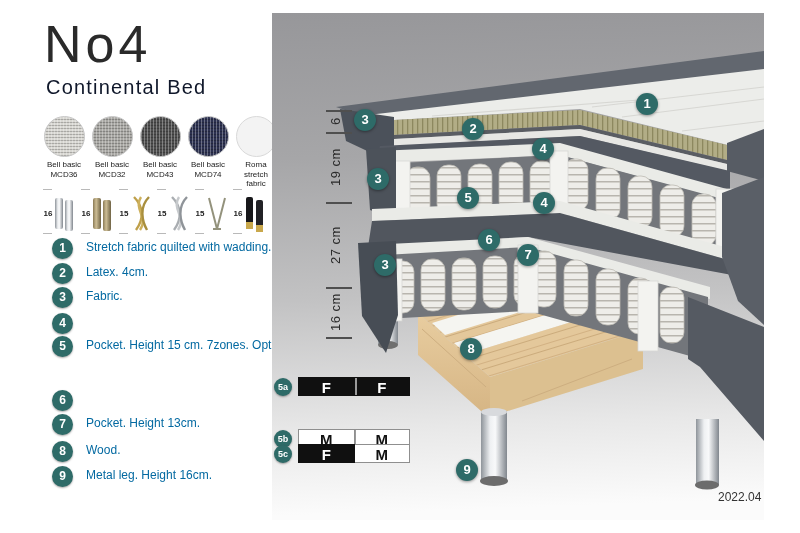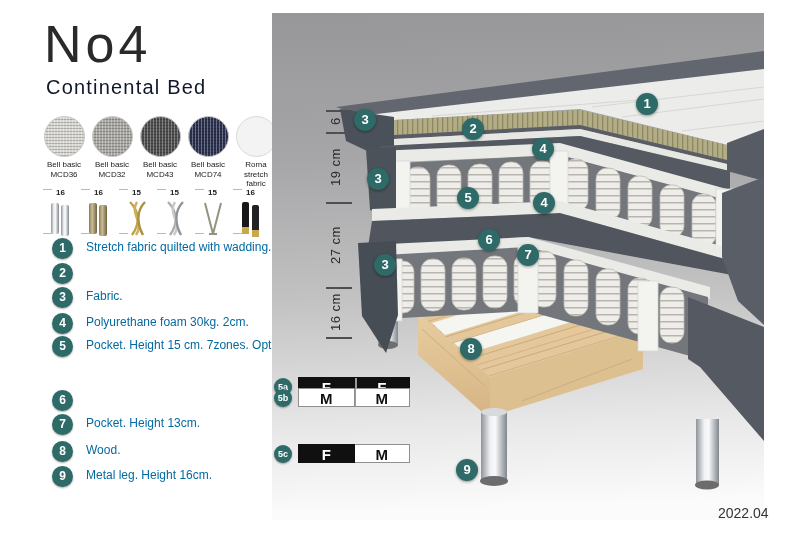--- a/index.html
+++ b/index.html
@@ -23,21 +23,21 @@
   .swatch-circle{
     width:39px;height:39px;border-radius:50%;margin:0 auto;
     border:1px solid #c9c9c9;
     background-image:
       repeating-linear-gradient(90deg, rgba(255,255,255,.30) 0 1px, rgba(0,0,0,0) 1px 3px),
       repeating-linear-gradient(0deg, rgba(0,0,0,.22) 0 1px, rgba(0,0,0,0) 1px 3px);
   }
   .swatch-circle.plain{background-image:none;border-color:#d9d9d9;}
   .swatch-label{margin-top:3px;font-size:8px;line-height:1.2;color:#222;}
   .legs-row{position:absolute;left:42px;top:186px;display:flex;gap:1px;}
-  .leg-cell{position:relative;width:37px;height:54px;display:flex;align-items:center;justify-content:center;gap:1px;flex-direction:column;}
+  .leg-cell{position:relative;width:37px;height:54px;display:flex;align-items:center;justify-content:center;gap:1px;}
   .leg-cell::before{content:"";position:absolute;top:3px;left:1px;width:9px;border-top:1px solid #b9b9b9;}
   .leg-cell::after{content:"";position:absolute;bottom:6px;left:1px;width:9px;border-top:1px solid #b9b9b9;}
   .leg-num{font-size:8px;font-weight:bold;color:#222;}
   .feature{position:absolute;left:52px;display:flex;gap:13px;}
   .badge{
     width:21px;height:21px;border-radius:50%;flex:0 0 21px;
     background:#2E6B68;color:#fff;font-size:12px;font-weight:bold;
     text-align:center;line-height:21px;
     box-shadow:0 1px 2px rgba(0,0,0,.35);
   }
@@ -68,21 +68,21 @@
   }
   .firm-bar{display:flex;width:112px;height:19px;}
   .firm-cell{
     flex:1;text-align:center;font-size:15px;font-weight:600;line-height:19px;
   }
   .firm-cell.dark{background:#101010;color:#fff;border:1px solid #101010;}
   .firm-cell.light{background:#fff;color:#111;border:1px solid #8f8f8f;}
   .firm-cell + .firm-cell{border-left-width:0;}
   .firm-cell.dark + .firm-cell.dark{box-shadow:inset 2px 0 0 #9a9a9a;}
   .firm-cell.light + .firm-cell.light{box-shadow:inset 1px 0 0 #9a9a9a;}
-  .version{position:absolute;left:446px;top:492px;font-size:14px;color:#333;}
+  .version{position:absolute;left:446px;top:477px;font-size:12px;color:#333;}
 </style>
 </head>
 <body>
 
 <svg width="0" height="0" style="position:absolute">
   <defs>
     <linearGradient id="gradSilver" x1="0" y1="0" x2="1" y2="0">
       <stop offset="0" stop-color="#8e949a"></stop>
         <stop offset=".35" stop-color="#eef0f2"></stop>
       <stop offset=".55" stop-color="#f8f9fa"></stop>
@@ -187,28 +187,28 @@
     </svg>
   </div>
 </div>
 
 <div class="feature" style="top:238px">
   <div class="badge">1</div>
   <div class="feature-text">Stretch fabric quilted with wadding.</div>
 </div>
 <div class="feature" style="top:263px">
   <div class="badge">2</div>
+  <div class="feature-text">Latex. 4cm.</div>
 </div>
 <div class="feature" style="top:287px">
   <div class="badge">3</div>
   <div class="feature-text">Fabric.</div>
 </div>
 <div class="feature" style="top:313px">
   <div class="badge">4</div>
-  <div class="feature-text">Polyurethane foam 30kg. 2cm.</div>
 </div>
 <div class="feature" style="top:336px">
   <div class="badge">5</div>
   <div class="feature-text">
     <span>Pocket. Height 15 cm. 7zones. Option:</span>
   </div>
 </div>
 <div class="feature" style="top:390px">
   <div class="badge">6</div>
 </div>
@@ -336,21 +336,21 @@
   <div class="dbadge" style="left:188px;top:325px">8</div>
   <div class="dbadge" style="left:184px;top:446px">9</div>
 
   <div class="firm-row" style="top:364px">
     <div class="firm-badge">5a</div>
     <div class="firm-bar">
       <div class="firm-cell dark">F</div>
       <div class="firm-cell dark">F</div>
     </div>
   </div>
-  <div class="firm-row" style="top:375px">
+  <div class="firm-row" style="top:416px">
     <div class="firm-badge">5b</div>
     <div class="firm-bar">
       <div class="firm-cell light">M</div>
       <div class="firm-cell light">M</div>
     </div>
   </div>
   <div class="firm-row" style="top:431px">
     <div class="firm-badge">5c</div>
     <div class="firm-bar">
       <div class="firm-cell dark">F</div>

